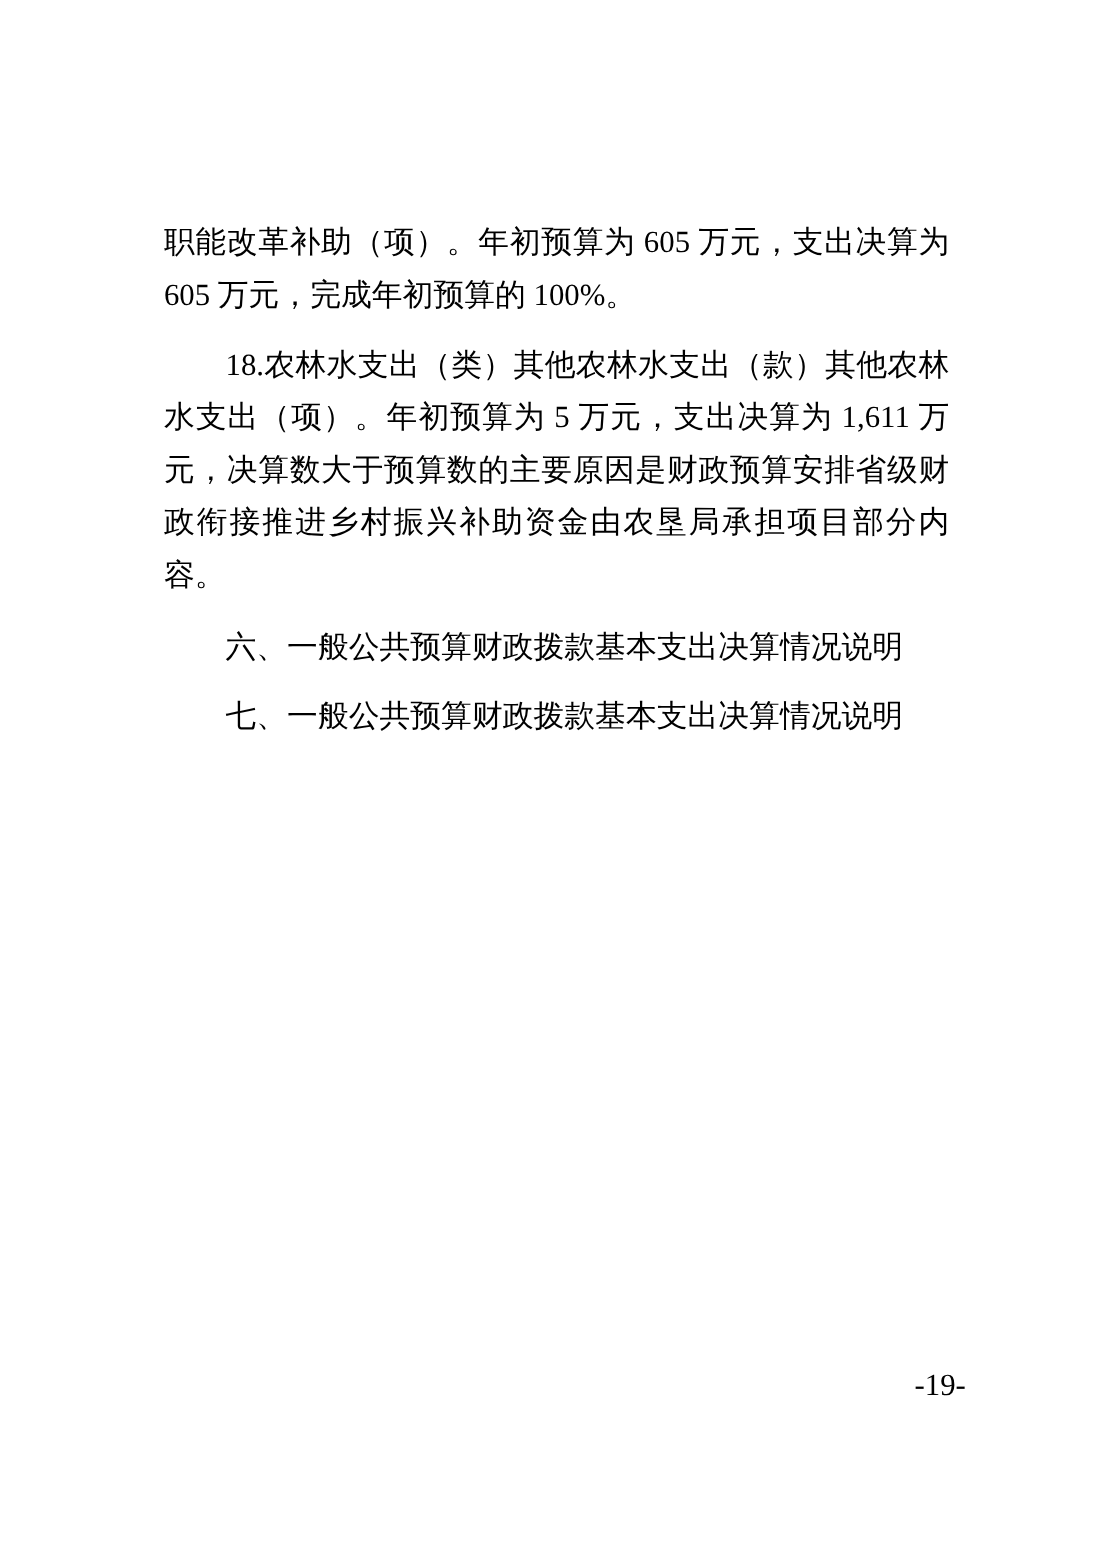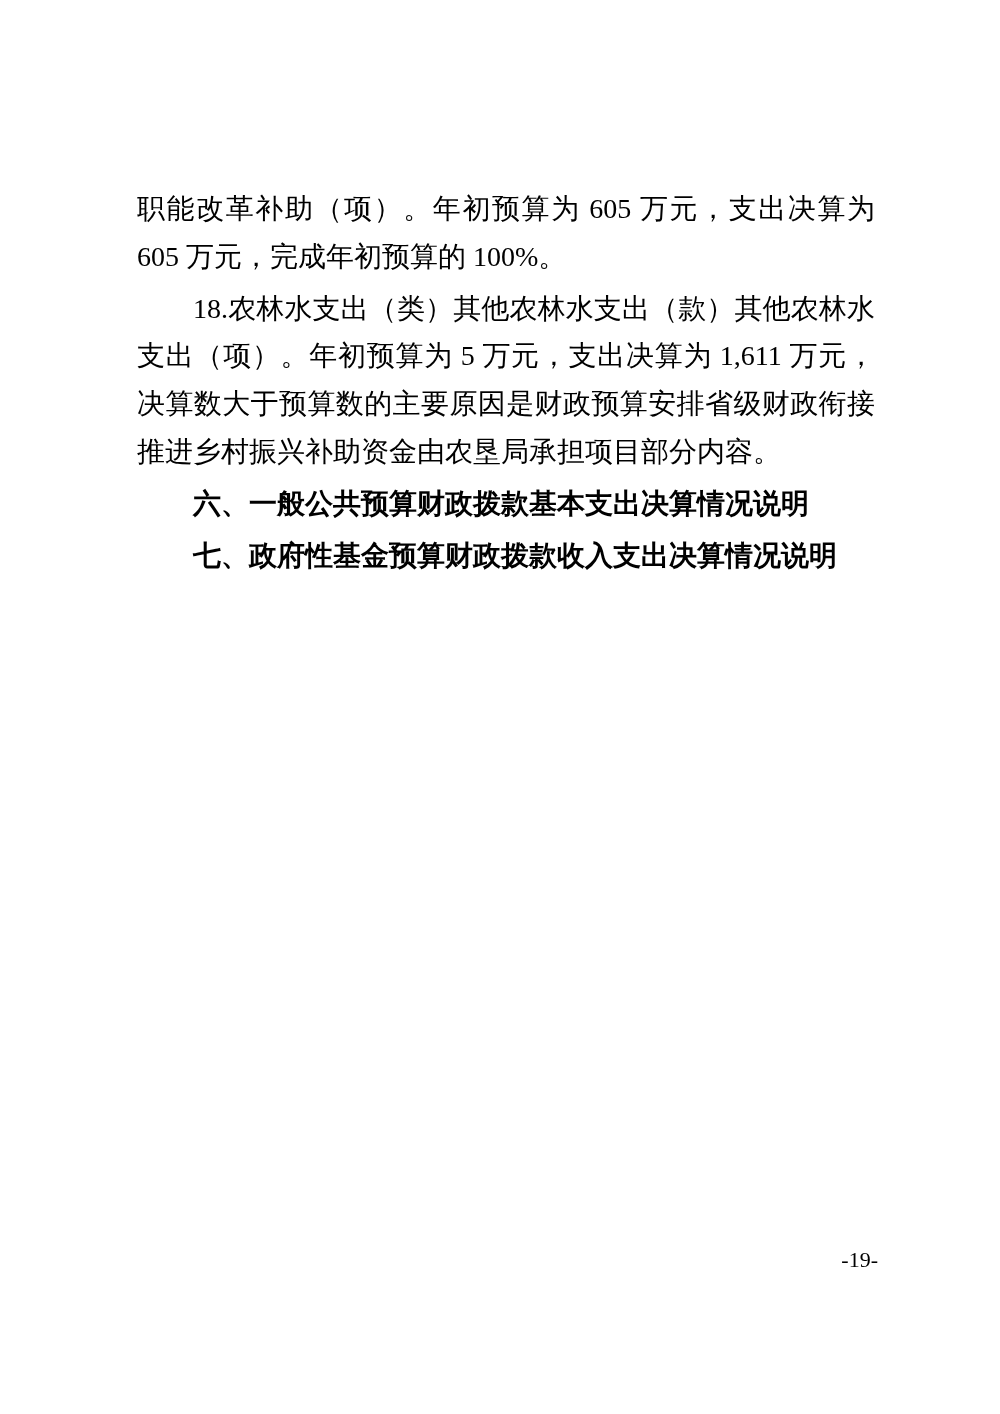--- a/index.html
+++ b/index.html
@@ -20,46 +20,46 @@
     top: 181px;
     width: 746px;
     color: #000000;
     font-family: "Liberation Serif", "DejaVu Serif", serif;
     font-size: 28px;
     line-height: 47.8px;
     text-align: justify;
     text-align-last: left;
   }
   .content p {
-    margin: 4px;
+    margin: 16px;
     padding: 0;
     text-indent: 2em;
   }
   .content p.no-indent {
     text-indent: 0;
   }
   .content p.heading {
     font-family: "Liberation Sans", "DejaVu Sans", sans-serif;
-    font-weight: bold;
+    font-weight: normal;
     text-align: left;
   }
   .page-number {
     position: absolute;
     top: 1245px;
     right: 122px;
     color: #000000;
     font-family: "Liberation Serif", "DejaVu Serif", serif;
-    font-size: 22px;
+    font-size: 28px;
     line-height: 30px;
   }
 </style>
 </head>
 <body>
 
 <div class="page">
   <div class="content">
     <p class="no-indent">职能改革补助（项）。年初预算为 605 万元，支出决算为 605 万元，完成年初预算的 100%。</p>
     <p>18.农林水支出（类）其他农林水支出（款）其他农林水支出（项）。年初预算为 5 万元，支出决算为 1,611 万元，决算数大于预算数的主要原因是财政预算安排省级财政衔接推进乡村振兴补助资金由农垦局承担项目部分内容。</p>
     <p class="heading">六、一般公共预算财政拨款基本支出决算情况说明</p>
-    <p class="heading">七、政府性基金预算财政拨款收入支出决算情况说明</p>
+    <p class="heading">七、一般公共预算财政拨款基本支出决算情况说明</p>
   </div>
   <div class="page-number">-19-</div>
 </div>
 
 </body></html>

